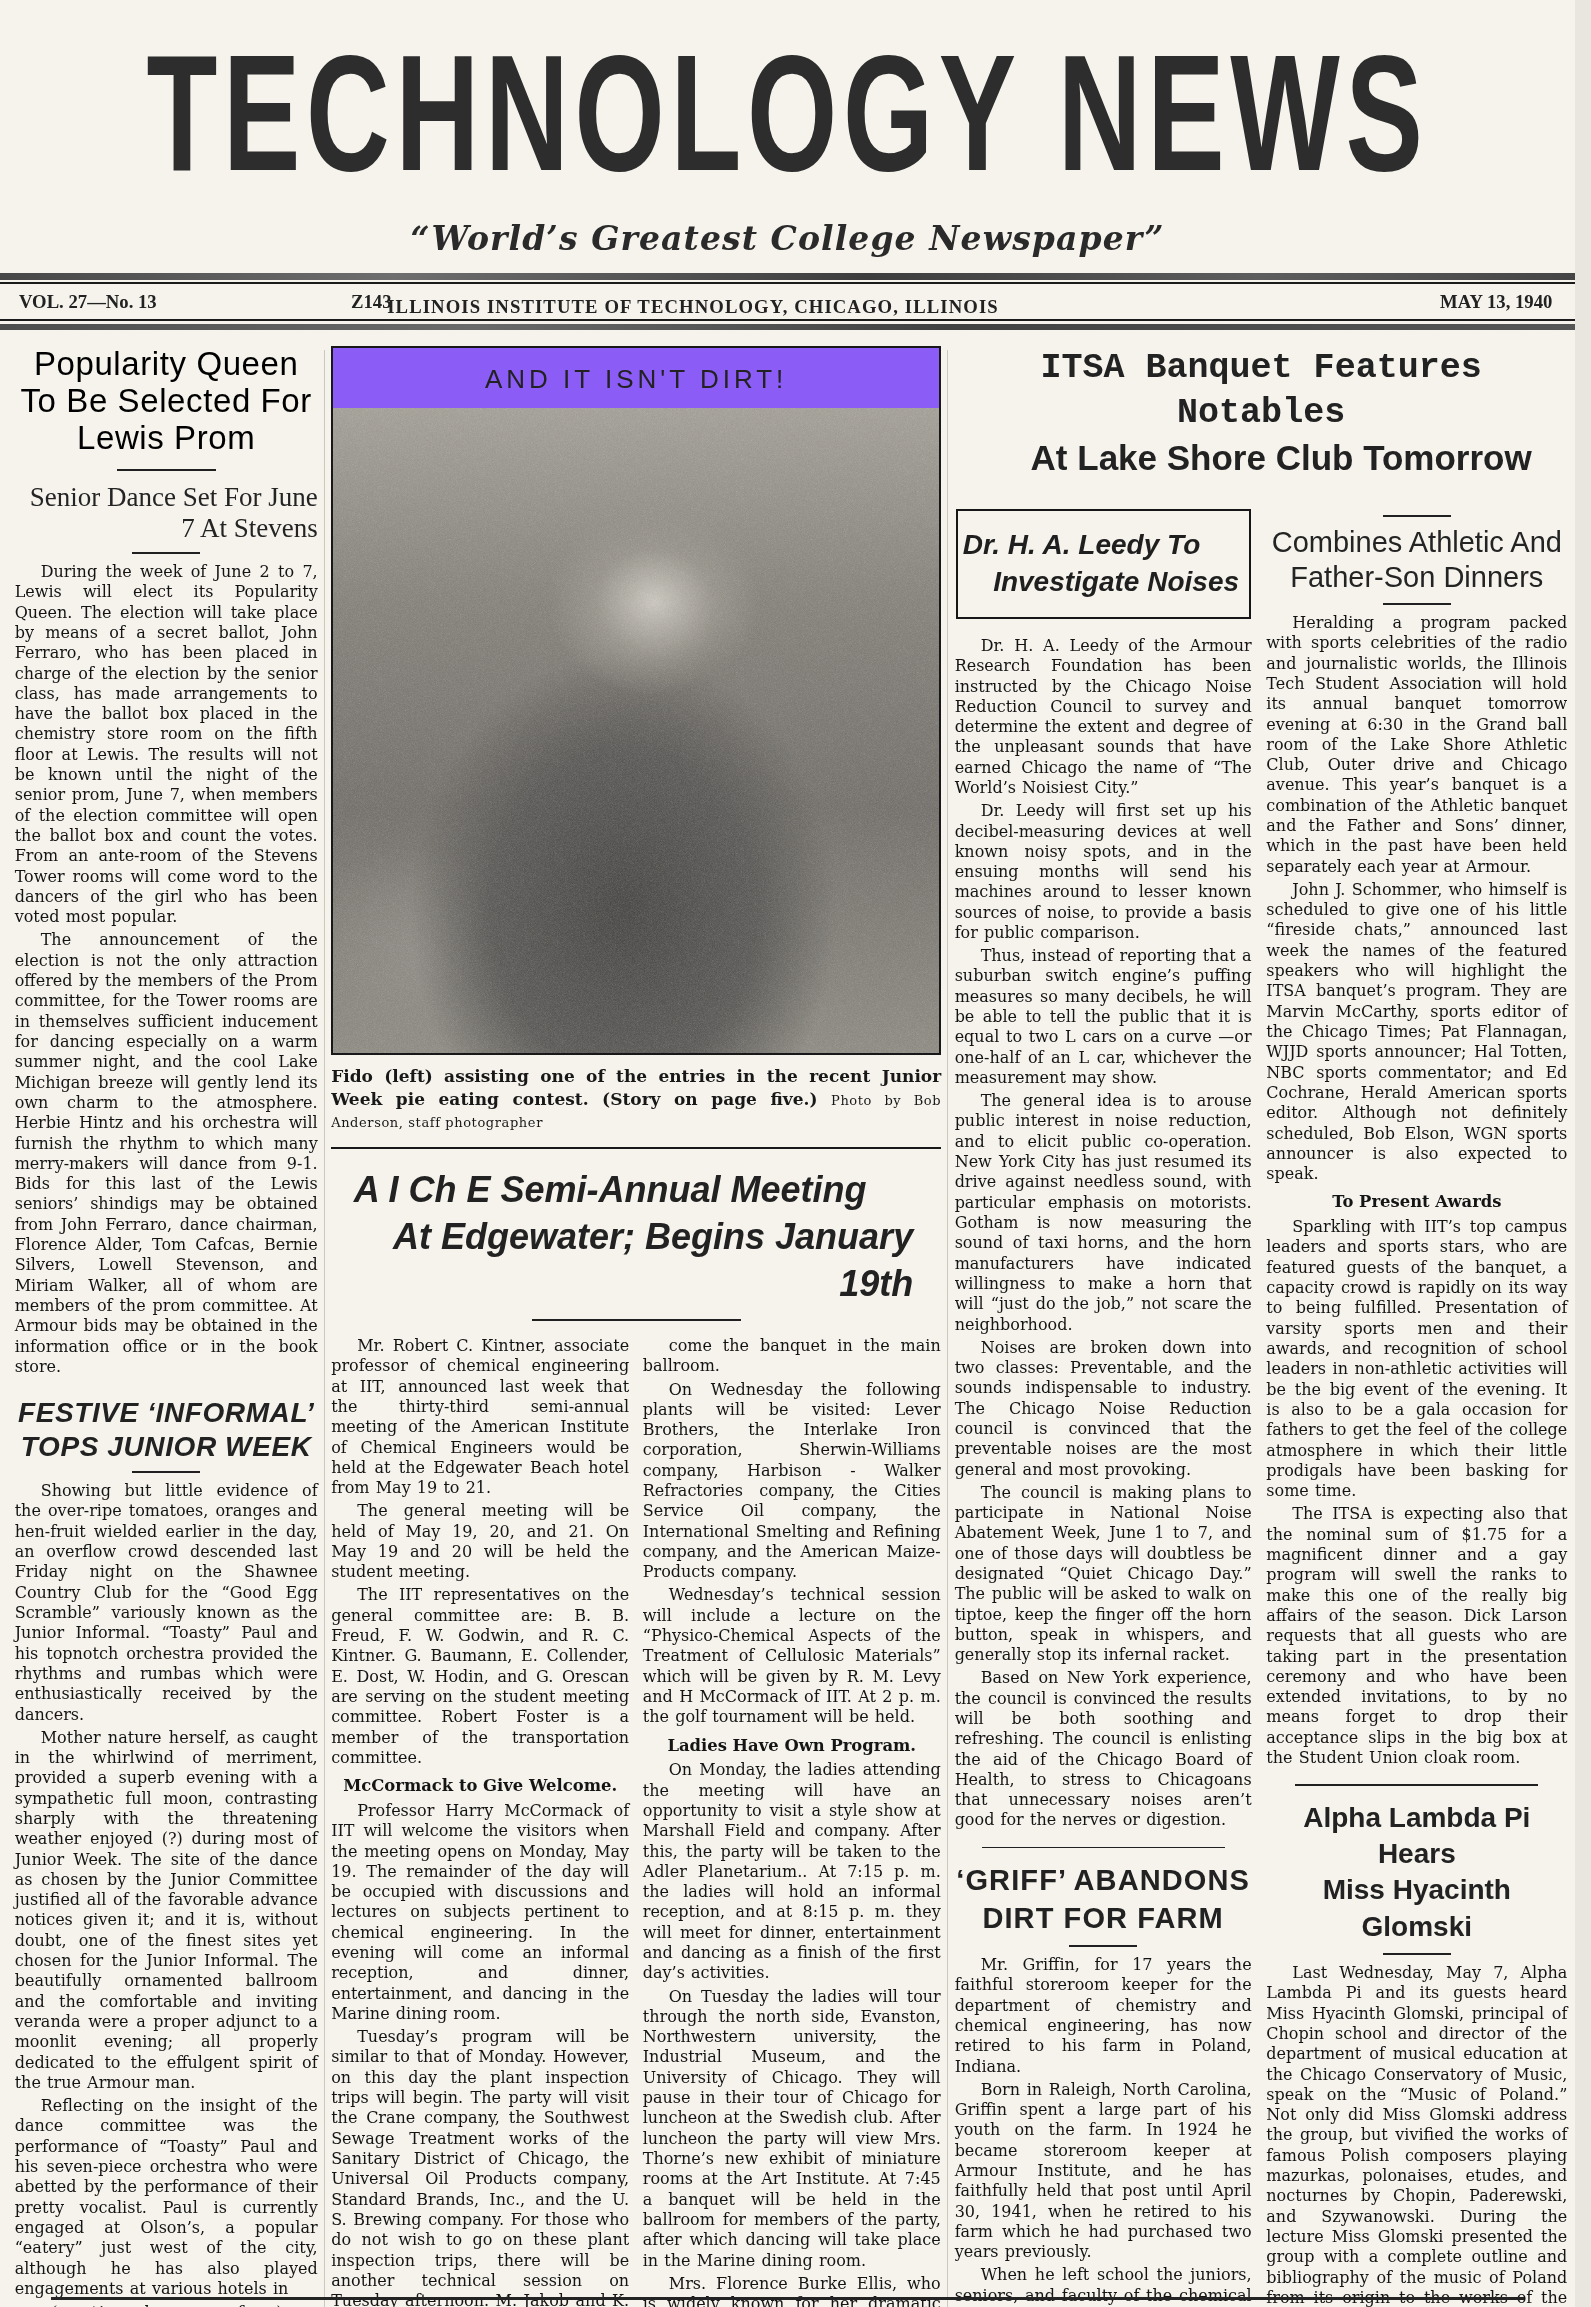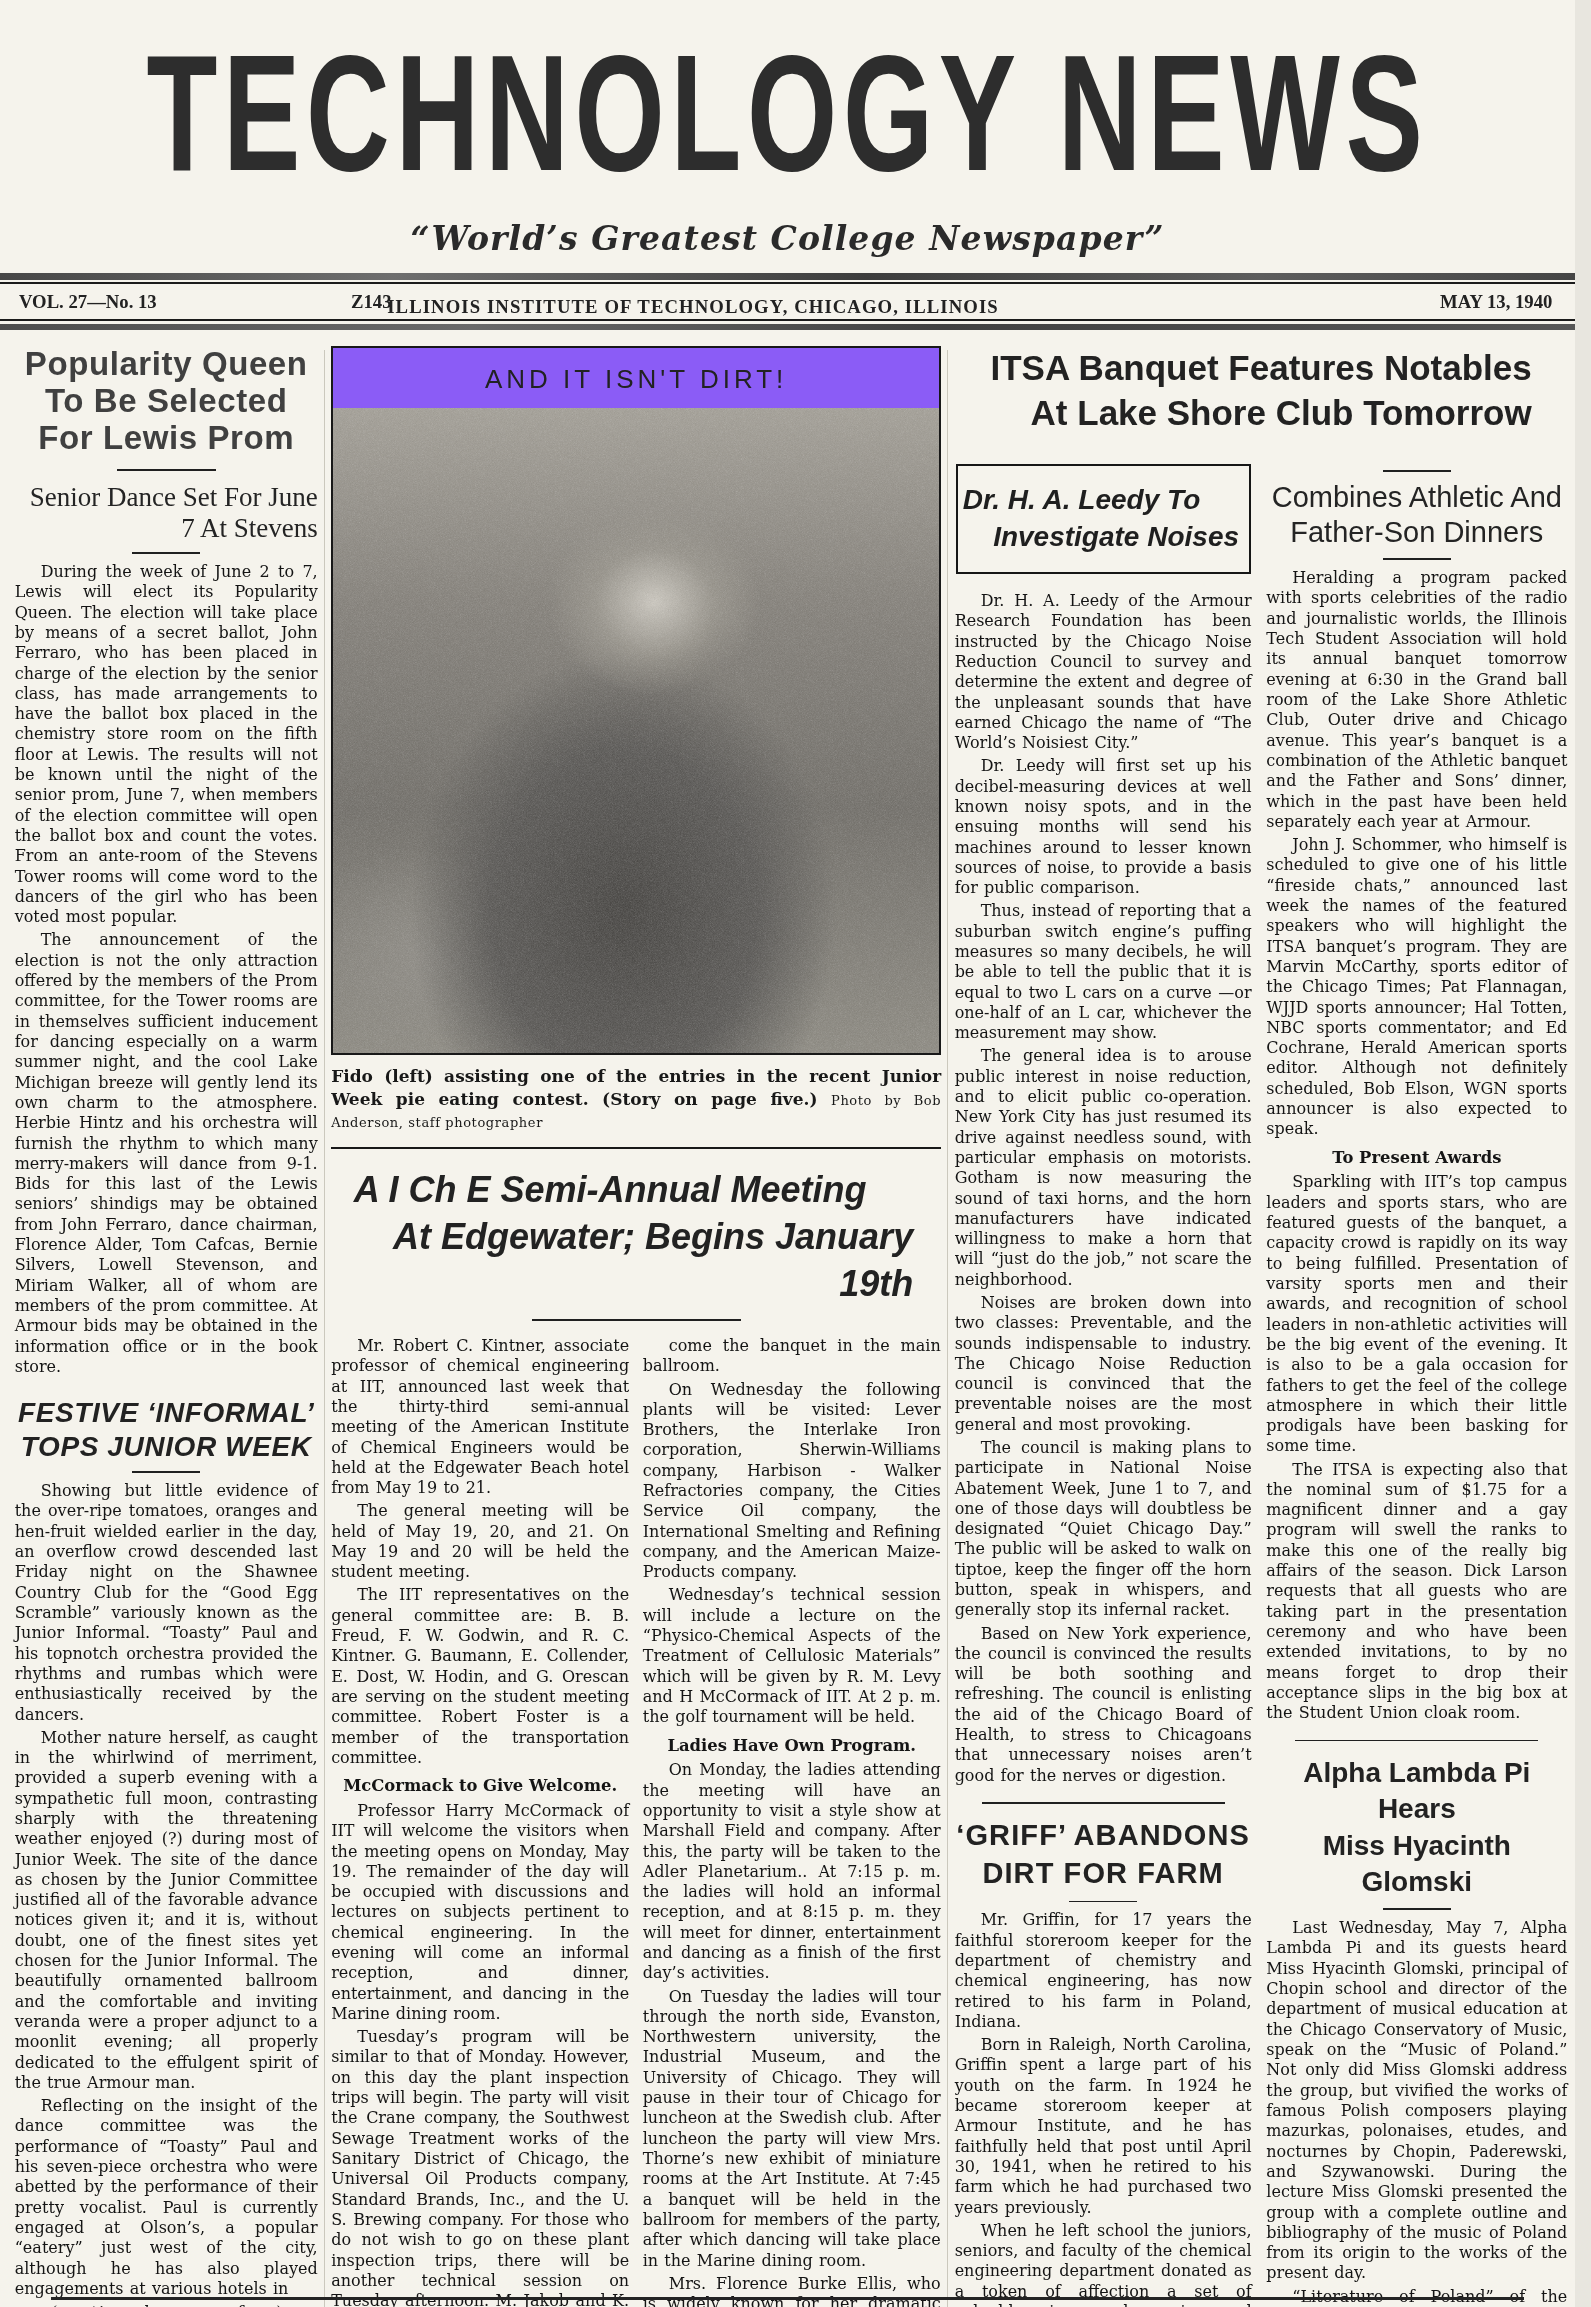--- a/index.html
+++ b/index.html
@@ -33,22 +33,22 @@
   .bar-thin2 { height:1.7px; background:#1b1b1b; }
   .bar-grain2 { height:6.2px; background:linear-gradient(90deg,#4d4d4d,#6a6a6a 30%,#414141 60%,#575757); margin-top:3.4px; }
   
   .content { display:flex; align-items:flex-start; padding:16px 14.7px 0 14.7px; }
   .vsep { width:1.1px; align-self:stretch; background:#cbc8bd; margin:3.4px 6.2px 0 6.2px; flex-shrink:0; }
   .col1 { width:303px; flex-shrink:0; }
   .mid  { width:610px; flex-shrink:0; }
   .rightsec { width:613px; flex-shrink:0; }
   
   .h-pop {
-    font-family:"Liberation Sans", sans-serif; font-weight:700; font-size:33px;
-    line-height:1.12; text-align:center; color:#404040; letter-spacing:0.6px;
+    font-family:"Liberation Sans", sans-serif; font-weight:400; font-size:33px;
+    line-height:1.12; text-align:center; color:#000000; letter-spacing:0.6px;
   }
   .h-senior {
     font-family:Liberation Serif, serif; font-weight:400; font-size:27px;
     line-height:1.15; text-align:right; color:#242424; margin-top:10px;
   }
   .rule-short { width:99px; height:2.3px; background:#202020; margin:11.3px auto; }
   .rule-tiny  { width:68px; height:1.7px; background:#202020; margin:8px auto; }
   .rule-mid   { width:243px; height:1.7px; background:#202020; margin:16px auto 13.6px; }
   .h-festive {
     font-family:"Liberation Sans", sans-serif; font-weight:700; font-style:italic;
@@ -83,21 +83,21 @@
   
   .h-aiche { font-family:"Liberation Sans", sans-serif; font-weight:700; font-style:italic; font-size:36px; line-height:1.3; color:#222; }
   .h-aiche .l1 { display:block; text-align:left; padding-left:22.6px; }
   .h-aiche .l2 { display:block; text-align:right; padding-right:28px; }
   .rule-aiche { width:209px; height:2.3px; background:#202020; margin:11.3px auto 14.7px; }
   .two-col { display:flex; }
   .subA { width:298px; margin-right:13.6px; flex-shrink:0; }
   .subB { width:298px; flex-shrink:0; }
   
   .h-itsa { font-family:"Liberation Sans", sans-serif; font-weight:700; font-size:35px; line-height:1.28; color:#222; }
-  .h-itsa .l1 { display:block; text-align:center; }
+  .h-itsa .l1 { display:block; text-align:center;font-family:Liberation Mono, monospace; }
   .h-itsa .l2 { display:block; text-align:center; padding-left:40px; }
   .right-cols { display:flex; margin-top:26px; }
   .rcol4 { width:297px; margin-right:14.7px; flex-shrink:0; }
   .rcol5 { width:301px; flex-shrink:0; }
   .leedy-box { border:2.8px solid #161616; padding:16px 5px 17px; margin:2.3px 1.1px 17px 1.1px; }
   .leedy-box .l1, .leedy-box .l2 {
     display:block; font-family:"Liberation Sans", sans-serif; font-weight:700; font-style:italic;
     font-size:28px; line-height:1.3; color:#1f1f1f;
   }
   .leedy-box .l1 { text-align:left; }

